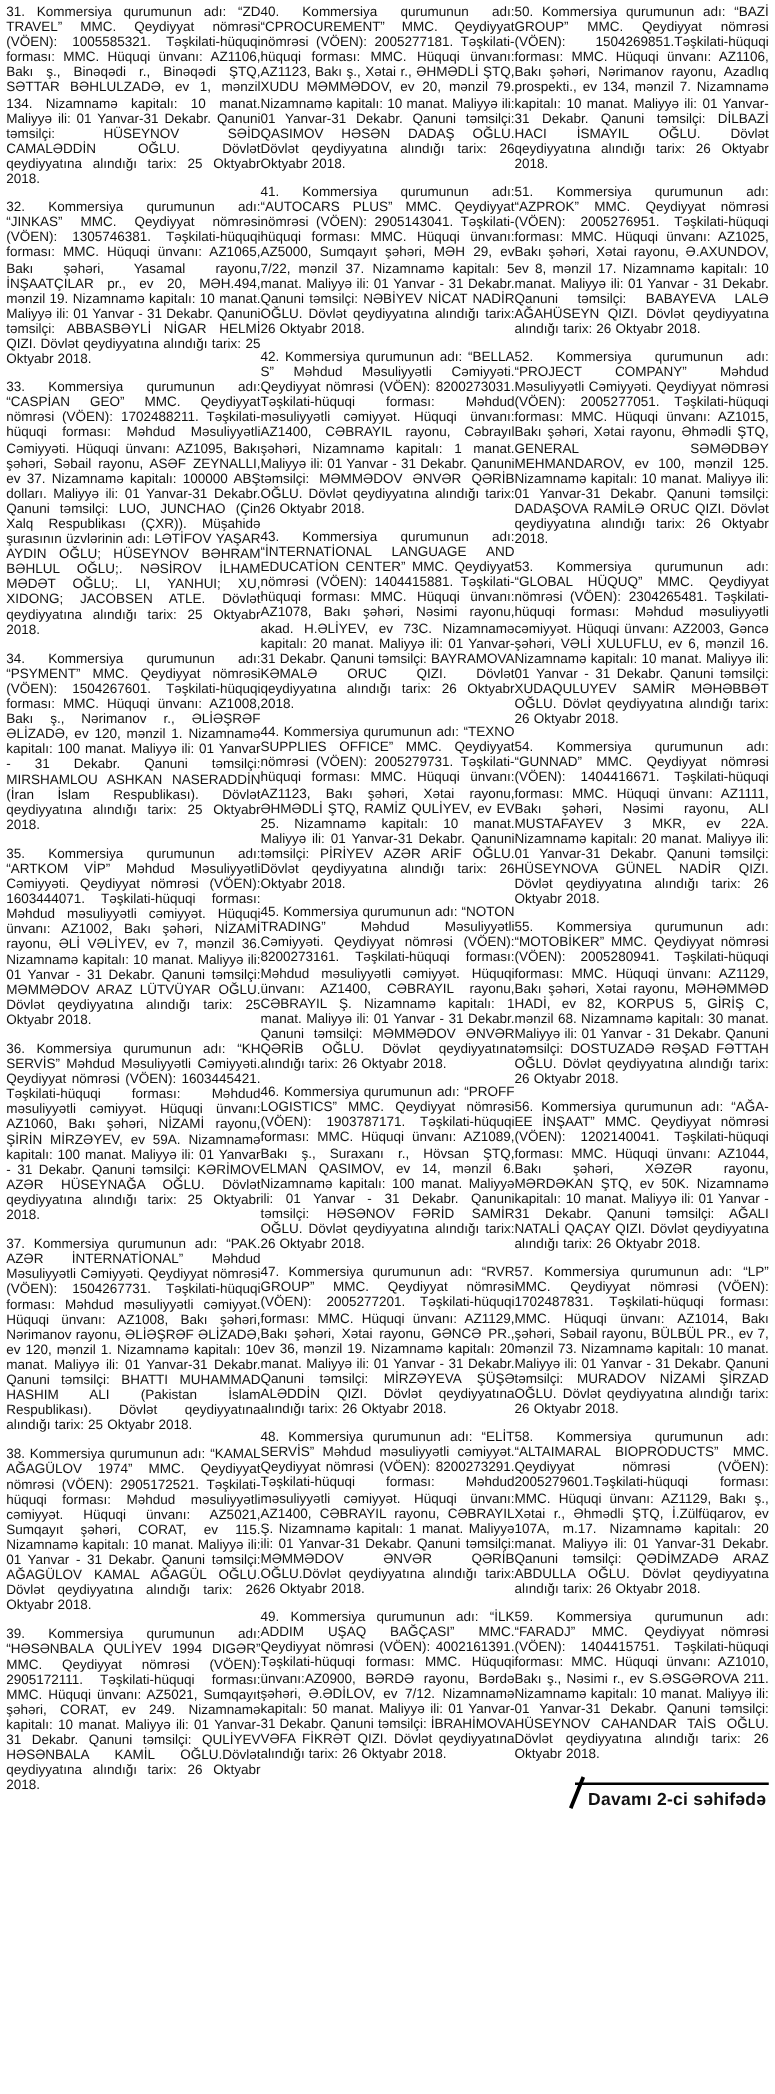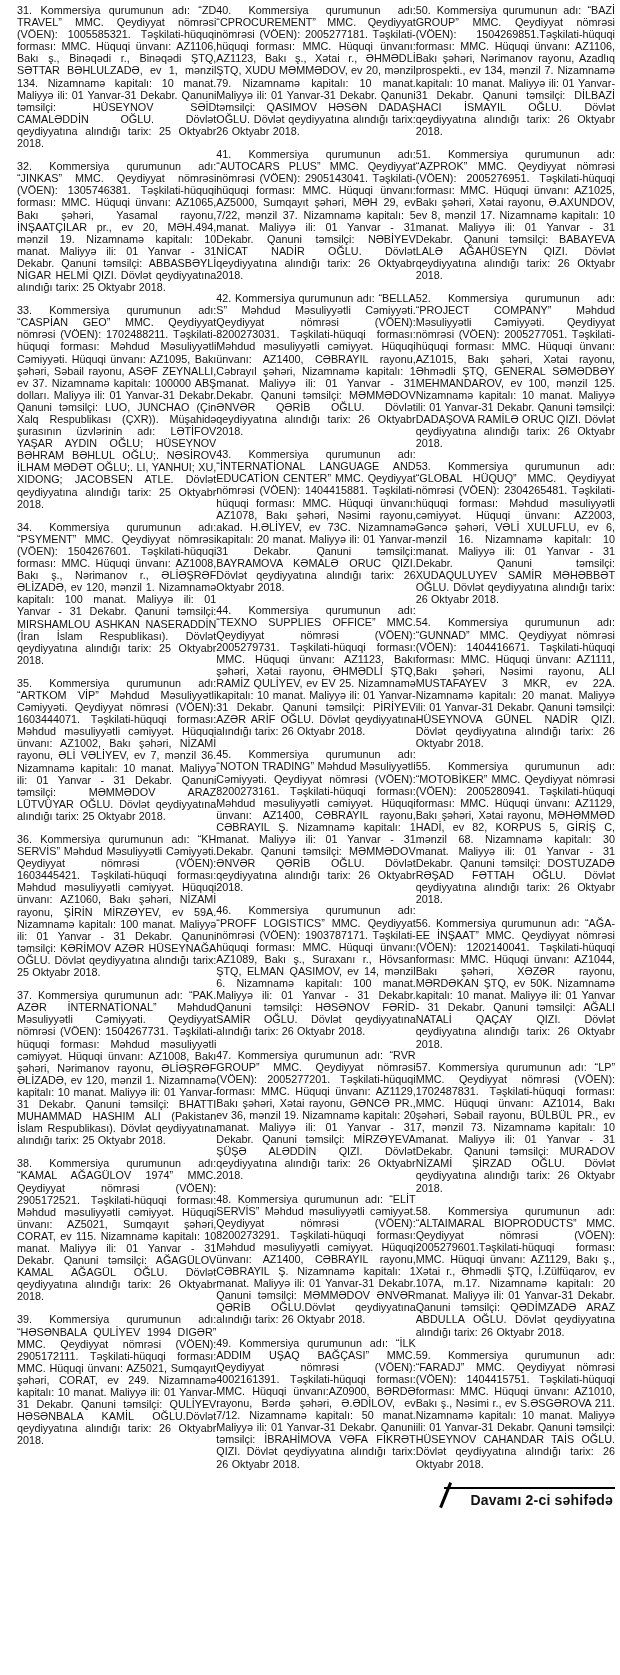--- a/index.html
+++ b/index.html
@@ -8,21 +8,20 @@
     width: 620px;
     height: 1675px;
     overflow: hidden;
     font-family: "Liberation Sans", "DejaVu Sans", sans-serif;
     color: #121212;
   }
   .page {
     display: flex;
     padding: 4px 5px 0 5px;
     height: 100%;
-    margin-left: 12px;
   }
   .col {
     flex: 1 1 0;
     min-width: 0;
   }
   p.entry {
     font-size: 10.8px;
     line-height: 12.1px;
     text-align: justify;
     text-justify: inter-word;
@@ -42,21 +41,21 @@
     transform: rotate(22deg);
     transform-origin: bottom right;
     margin-right: 3px;
   }
   .footer-text {
     display: inline-block;
     font-weight: bold;
     font-size: 14px;
     line-height: 16px;
     border-top: 2.5px solid #000;
-    padding: 3px 2px 0 26px;
+    padding: 3px 2px 0 10px;
     letter-spacing: 0.2px;
     text-align: center;
   }
 </style>
 </head>
 <body>
 
 <div class="page">
 
   <div class="col">

